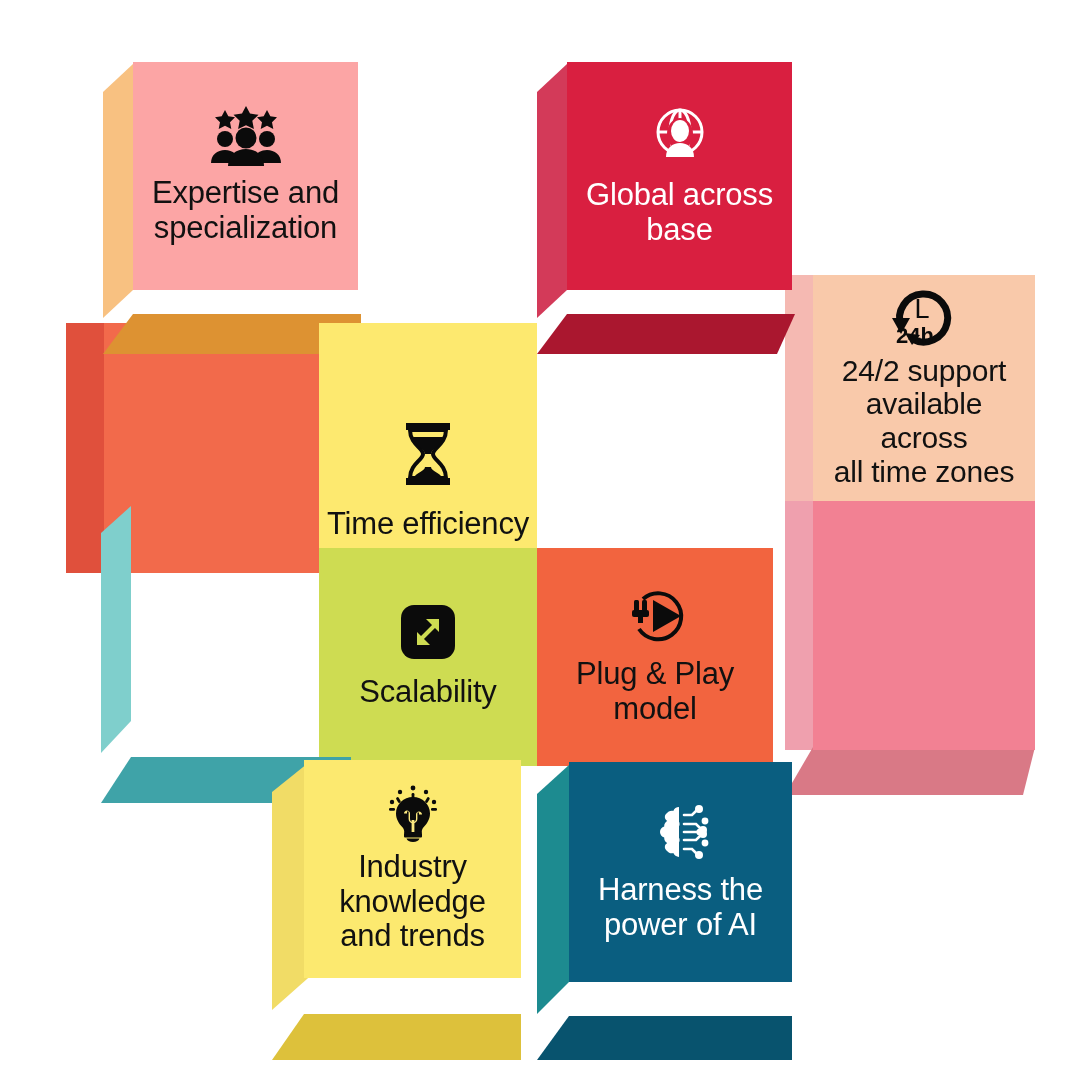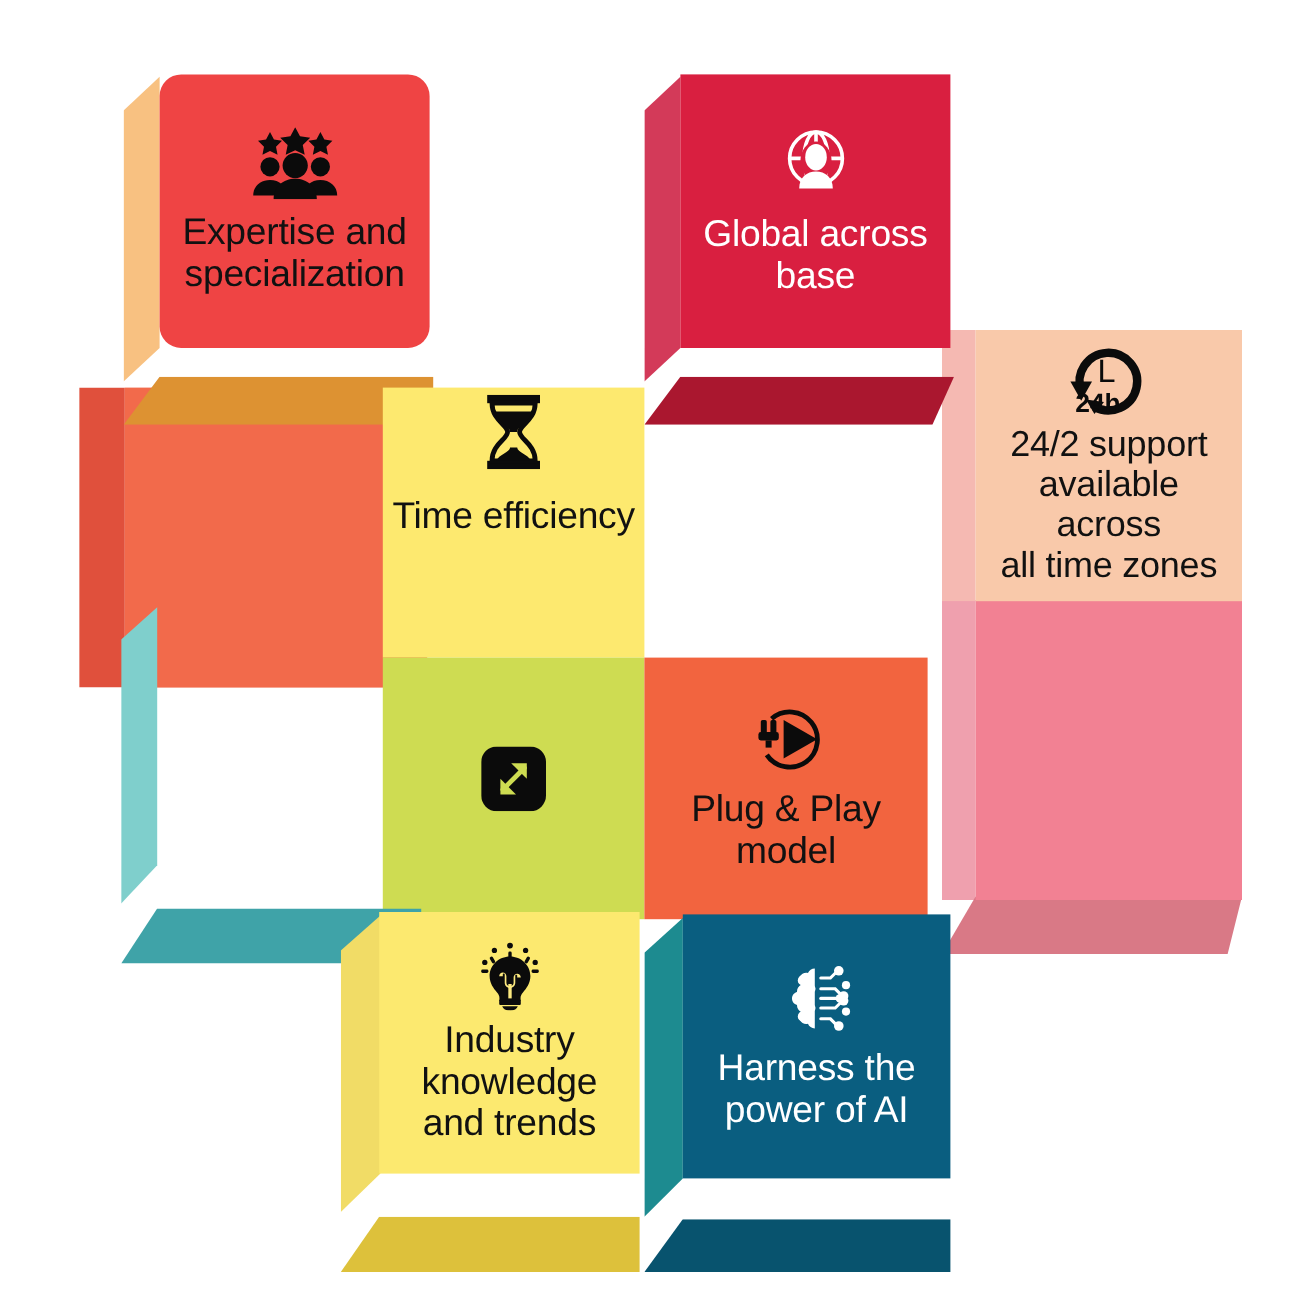--- a/index.html
+++ b/index.html
@@ -88,21 +88,21 @@
     <div class="side">
       <svg viewBox="0 0 255 258" preserveAspectRatio="none">
         <polygon points="0,30 30,2 30,228 0,256" fill="#F8C181"></polygon>
       </svg>
     </div>
     <div class="bottom" style="left:0; bottom:-34px; width:290px; height:40px;">
       <svg viewBox="0 0 290 40" preserveAspectRatio="none">
         <polygon points="30,0 258,0 258,40 0,40" fill="#DD9232"></polygon>
       </svg>
     </div>
-    <div class="front" style="left:30px; top:0; width:225px; height:228px; background:#ef4444;border-radius:18px;">
+    <div class="front" style="left:30px; top:0; width:225px; height:228px; background:#fca5a5;">
       <div class="icon-wrap">
         <svg width="76" height="60" viewBox="0 0 76 60">
           <g fill="#0b0b0b">
             <polygon points="17,4 20.3,10.2 27,11.2 22,16.2 23.3,23 17,19.8 10.7,23 12,16.2 7,11.2 13.7,10.2"></polygon>
             <polygon points="38,0 42,7.6 50.5,8.8 44.3,14.8 45.9,23 38,19.2 30.1,23 31.7,14.8 25.5,8.8 34,7.6"></polygon>
             <polygon points="59,4 62.3,10.2 69,11.2 64,16.2 65.3,23 59,19.8 52.7,23 54,16.2 49,11.2 55.7,10.2"></polygon>
             <circle cx="17" cy="33" r="8"></circle>
             <path d="M3 57c0-8 6.3-13 14-13s14 5 14 13z"></path>
             <circle cx="59" cy="33" r="8"></circle>
             <path d="M45 57c0-8 6.3-13 14-13s14 5 14 13z"></path>
@@ -186,21 +186,21 @@
           </g>
         </svg>
       </div>
       <div class="tile-label" style="color:#111111; font-size:30px;">24/2 support
 available across
 all time zones</div>
     </div>
   </div>
 
   <div class="cube" style="left:319px; top:323px; width:218px; height:225px; z-index:6;">
-    <div class="front" style="left:0; top:0; width:218px; height:225px; background:#FDE96F; justify-content:flex-start;">
+    <div class="front" style="left:0; top:0; width:218px; height:225px; background:#FDE96F; justify-content:flex-end;">
       <div class="icon-wrap" style="margin-bottom:22px;">
         <svg width="56" height="62" viewBox="0 0 56 62">
           <g fill="#0b0b0b">
             <rect x="6" y="0" width="44" height="7"></rect>
             <rect x="6" y="55" width="44" height="7"></rect>
             <path d="M10 7h36c0 14-13 18-13 24s13 10 13 24H10c0-14 13-18 13-24S10 21 10 7z" fill="none" stroke="#0b0b0b" stroke-width="4"></path>
             <path d="M13 14h30c-1 8-12 12-12 17h-6c0-5-11-9-12-17z"></path>
             <path d="M25 44h6c0 4 10 6 11 11H14c1-5 11-7 11-11z"></path>
           </g>
         </svg>
@@ -228,20 +228,21 @@
       <div class="icon-wrap" style="margin-bottom:16px;">
         <svg width="54" height="54" viewBox="0 0 54 54">
           <rect x="0" y="0" width="54" height="54" rx="13" fill="#0b0b0b"></rect>
           <g stroke="#CEDC52" stroke-width="4" stroke-linecap="round" fill="none">
             <line x1="18" y1="36" x2="36" y2="18"></line>
           </g>
           <polygon points="38,14 38,27 25,14" fill="#CEDC52"></polygon>
           <polygon points="16,40 16,27 29,40" fill="#CEDC52"></polygon>
         </svg>
       </div>
+      <div class="tile-label" style="color:#111111; font-size:31px;">Scalability</div>
     </div>
   </div>
 
   <div class="cube" style="left:537px; top:548px; width:236px; height:218px; z-index:7;">
     <div class="front" style="left:0; top:0; width:236px; height:218px; background:#F2643F;">
       <div class="icon-wrap" style="margin-bottom:10px;">
         <svg width="64" height="60" viewBox="0 0 64 60">
           <g fill="none" stroke="#0b0b0b" stroke-width="4">
             <path d="M20 12 A23 23 0 1 1 16 42"></path>
           </g>
@@ -252,21 +253,21 @@
             <rect x="15" y="30" width="5" height="6"></rect>
             <polygon points="30,13 58,29 30,45"></polygon>
           </g>
         </svg>
       </div>
       <div class="tile-label" style="color:#111111; font-size:31px;">Plug &amp; Play
 model</div>
     </div>
   </div>
 
-  <div class="cube" style="left:284px; top:760px; width:257px; height:258px; z-index:9;">
+  <div class="cube" style="left:272px; top:760px; width:257px; height:258px; z-index:9;padding-left:24px;">
     <div class="side">
       <svg viewBox="0 0 249 258" preserveAspectRatio="none">
         <polygon points="0,32 32,3 32,218 0,250" fill="#F1DC66"></polygon>
       </svg>
     </div>
     <div class="bottom" style="left:0; bottom:-42px; width:255px; height:46px;">
       <svg viewBox="0 0 255 46" preserveAspectRatio="none">
         <polygon points="32,0 249,0 249,46 0,46" fill="#DDC13B"></polygon>
       </svg>
     </div>

